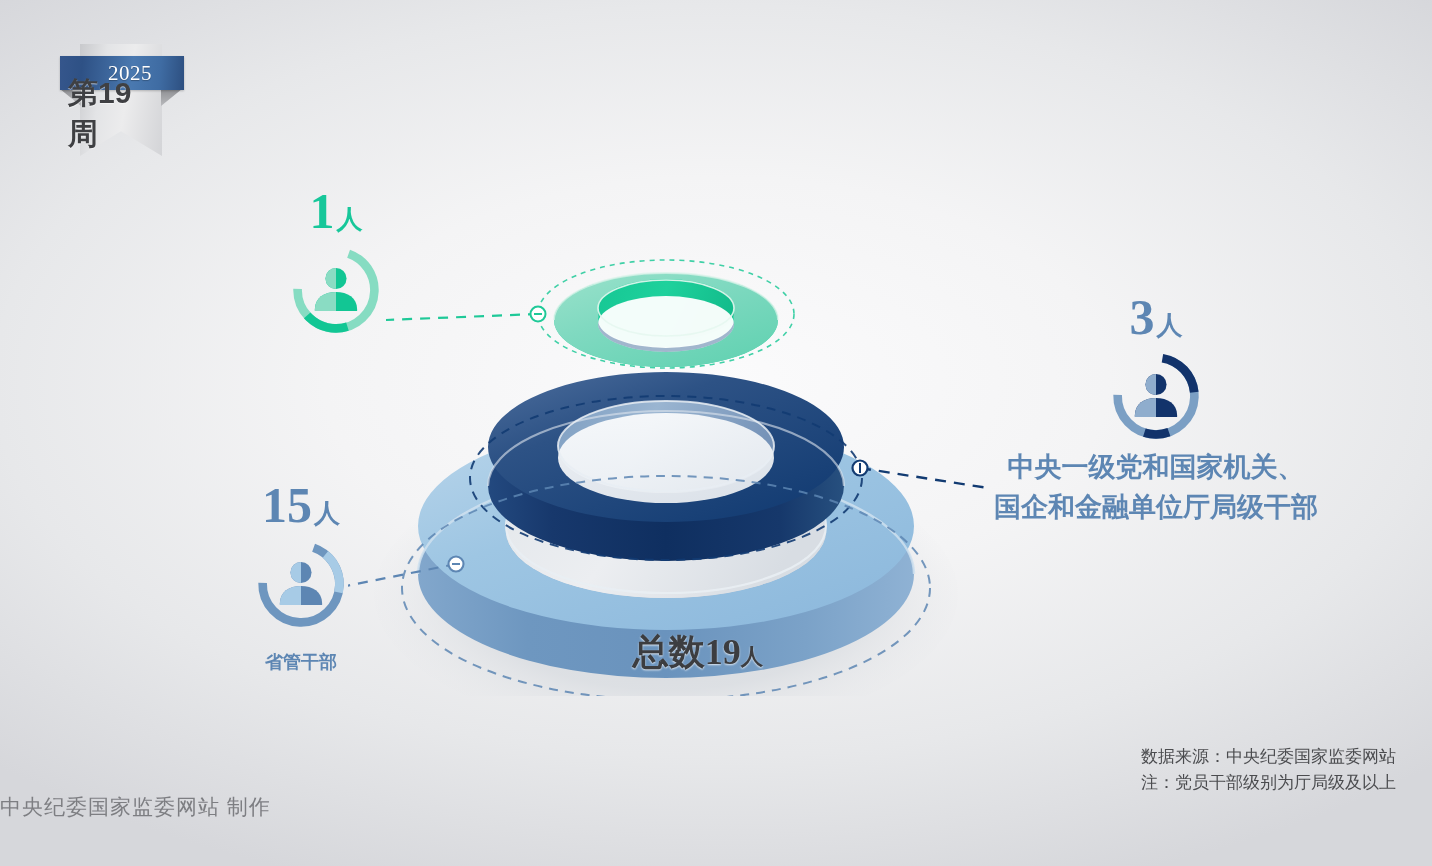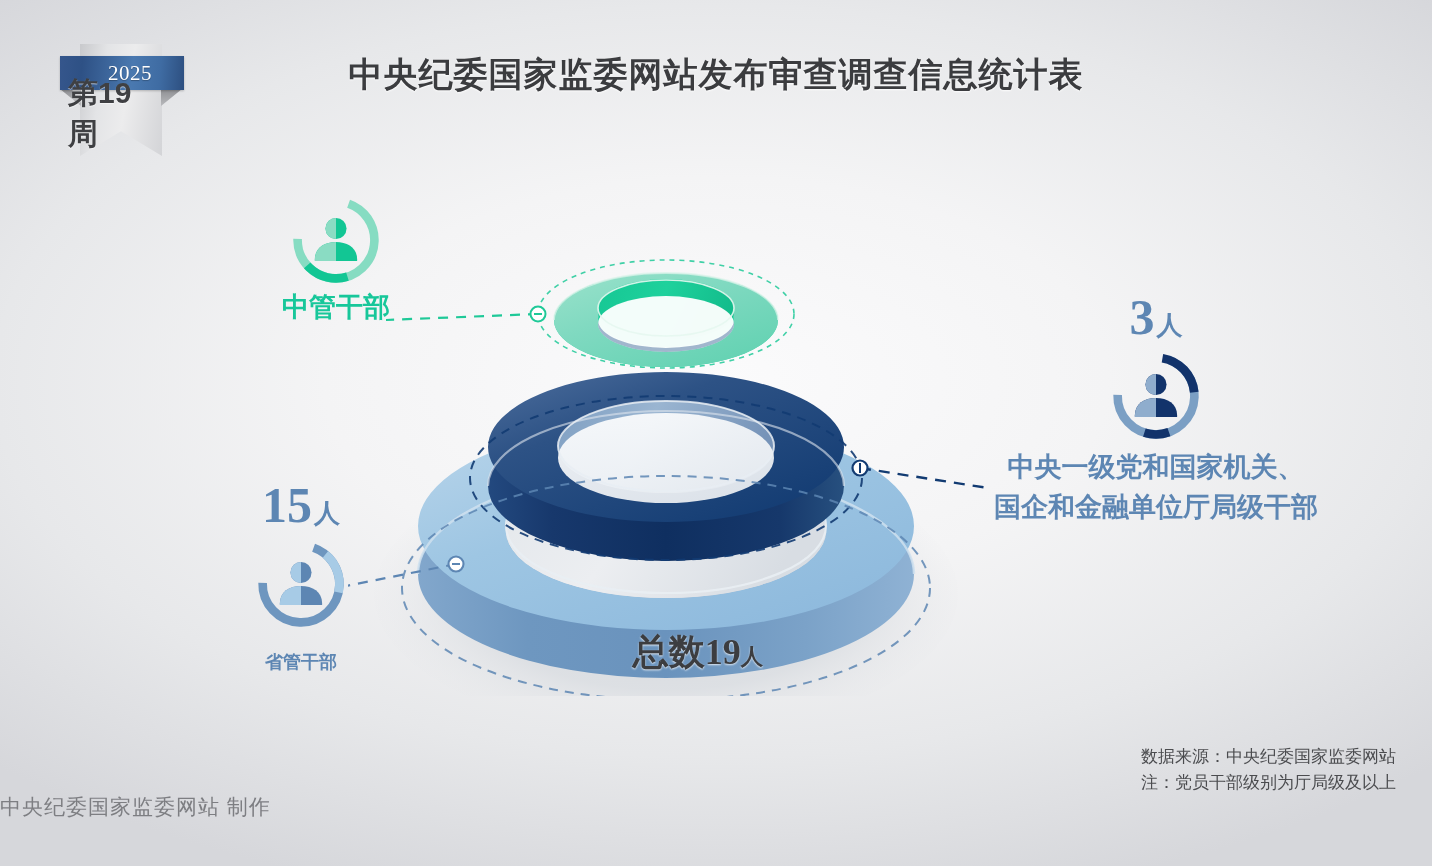--- a/index.html
+++ b/index.html
@@ -105,21 +105,20 @@
   <div id="banner">
     <div class="ribbon-body"></div>
     <div class="ribbon-fold-l"></div>
     <div class="ribbon-fold-r"></div>
     <div class="ribbon-band">
       <span>2025</span>
     </div>
     <div class="ribbon-week">第19周</div>
   </div>
 
-  <div id="title">中央纪委国家监委网站发布审查调查信息统计表</div>
 
   <svg id="graphic" viewBox="0 0 640 500">
     <defs>
 
       <radialGradient id="gBase" cx="50%" cy="52%" r="52%">
         <stop offset="0%" stop-color="#d4d7dc" stop-opacity="1"></stop>
         <stop offset="62%" stop-color="#dcdfe3" stop-opacity=".95"></stop>
         <stop offset="100%" stop-color="#e9eaec" stop-opacity="0"></stop>
       </radialGradient>
 
@@ -269,34 +268,36 @@
     <path d="M108,368 L-12,392" fill="none" stroke="#5d86b3" stroke-width="2.2" stroke-dasharray="10 8"></path>
     <circle cx="108" cy="368" r="7.5" fill="#ffffff" stroke="#5d86b3" stroke-width="2.1"></circle>
     <line x1="104" y1="368" x2="112" y2="368" stroke="#5d86b3" stroke-width="2"></line>
   </svg>
 
   <div id="total">
     <span>总数</span><span class="tnum">19</span><span class="unit">人</span>
   </div>
 
   <div class="callout" id="c-green">
+    <div class="cnum">
+      <span>1</span><span class="unit">人</span>
+    </div>
     <svg class="cicon" width="96" height="96" viewBox="0 0 100 100">
 
       <circle cx="50" cy="50" r="40" fill="none" stroke="#86dcc2" stroke-width="9" stroke-dasharray="176 75" stroke-dashoffset="-12" transform="rotate(-88 50 50)"></circle>
 
       <circle cx="50" cy="50" r="40" fill="none" stroke="#12c694" stroke-width="9" stroke-dasharray="46 206" stroke-dashoffset="-20" transform="rotate(44 50 50)"></circle>
 
       <g>
         <circle cx="50" cy="38" r="11" fill="#12c694"></circle>
         <path d="M28,70 C28,58 38,52 50,52 C62,52 72,58 72,70 L72,72 L28,72 Z" fill="#12c694"></path>
         <path d="M50,27 A11,11 0 0,0 50,49 Z" fill="#8adcc3"></path>
         <path d="M50,52 C38,52 28,58 28,70 L28,72 L50,72 Z" fill="#8adcc3"></path>
       </g>
     </svg>
-    <div class="clabel">中管干部</div>
   </div>
 
   <div class="callout" id="c-prov">
     <div class="cnum">
       <span>15</span><span class="unit">人</span>
     </div>
     <svg class="cicon" width="96" height="96" viewBox="0 0 100 100">
       <circle cx="50" cy="50" r="40" fill="none" stroke="#6e96bf" stroke-width="9" stroke-dasharray="176 75" stroke-dashoffset="-12" transform="rotate(-88 50 50)"></circle>
       <circle cx="50" cy="50" r="40" fill="none" stroke="#a7cbe6" stroke-width="9" stroke-dasharray="44 208" stroke-dashoffset="-22" transform="rotate(-82 50 50)"></circle>
       <g>

